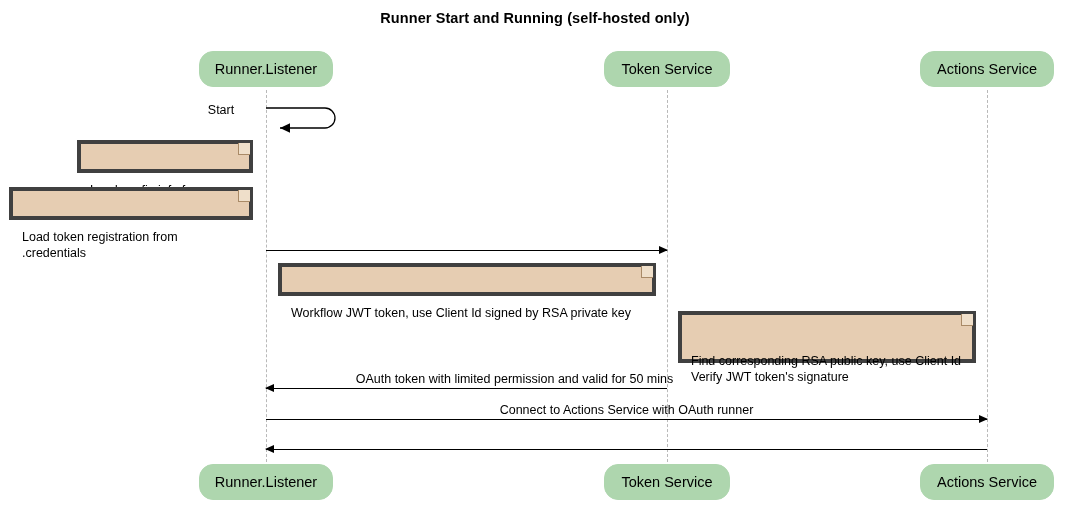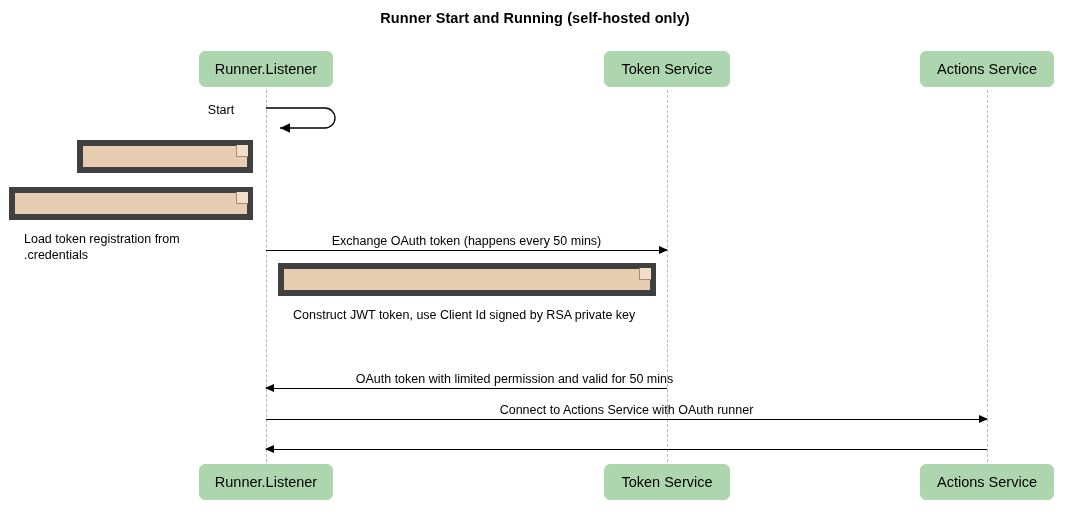--- a/index.html
+++ b/index.html
@@ -43,36 +43,36 @@
     height: 372px;
     z-index: 0;
   }
 
   
   .participant {
     position: absolute;
     height: 36px;
     background: #aed6ae;
     border: 1px solid #aed6ae;
-    border-radius: 6px;
+    border-radius: 14px;
     display: flex;
     align-items: center;
     justify-content: center;
     font-size: 14.5px;
     color: #000000;
     z-index: 3;
     box-sizing: border-box;
     white-space: nowrap;
   }
 
   
   .note {
     position: absolute;
     background: #e6cdb2;
-    border: 6px solid #404040;
+    border: 4px solid #404040;
     box-sizing: border-box;
     font-size: 12.5px;
     color: #000000;
     padding: 6px 9px 6px 9px;
     line-height: 16px;
     z-index: 4;
     white-space: pre-line;
   }
   .note .fold {
     position: absolute;
@@ -165,30 +165,34 @@
   <div class="note" style="left:77px; top:140px; width:176px; height:33px;">
     <span class="fold"></span>
     <span>Load config info from .runner</span>
   </div>
 
   <div class="note" style="left:9px; top:187px; width:244px; height:33px;">
     <span class="fold"></span>
     <span>Load token registration from .credentials</span>
   </div>
 
-  <div class="msg-label" style="left:266px; top:234px; width:401px;">Exchange OAuth token (happens every 50 mins)</div>
   <div class="msg" style="left:266px; top:250px; width:401px;">
     <span class="head right"></span>
   </div>
 
   <div class="note" style="left:278px; top:263px; width:378px; height:33px;">
     <span class="fold"></span>
-    <span>Construct JWT token, use Client Id signed by RSA private key</span>
-  </div>
-
+    <span>Workflow JWT token, use Client Id signed by RSA private key</span>
+  </div>
+
+  <div class="note" style="left:678px; top:311px; width:298px; height:52px;">
+    <span class="fold"></span>
+    <span>Find corresponding RSA public key, use Client Id
+Verify JWT token's signature</span>
+  </div>
 
   <div class="msg-label" style="left:266px; top:372px; width:401px;margin-left:48px;">OAuth token with limited permission and valid for 50 mins</div>
   <div class="msg" style="left:266px; top:388px; width:401px;">
     <span class="head left"></span>
   </div>
 
   <div class="msg-label" style="left:266px; top:403px; width:721px;">Connect to Actions Service with OAuth runner</div>
   <div class="msg" style="left:266px; top:419px; width:721px;">
     <span class="head right"></span>
   </div>

